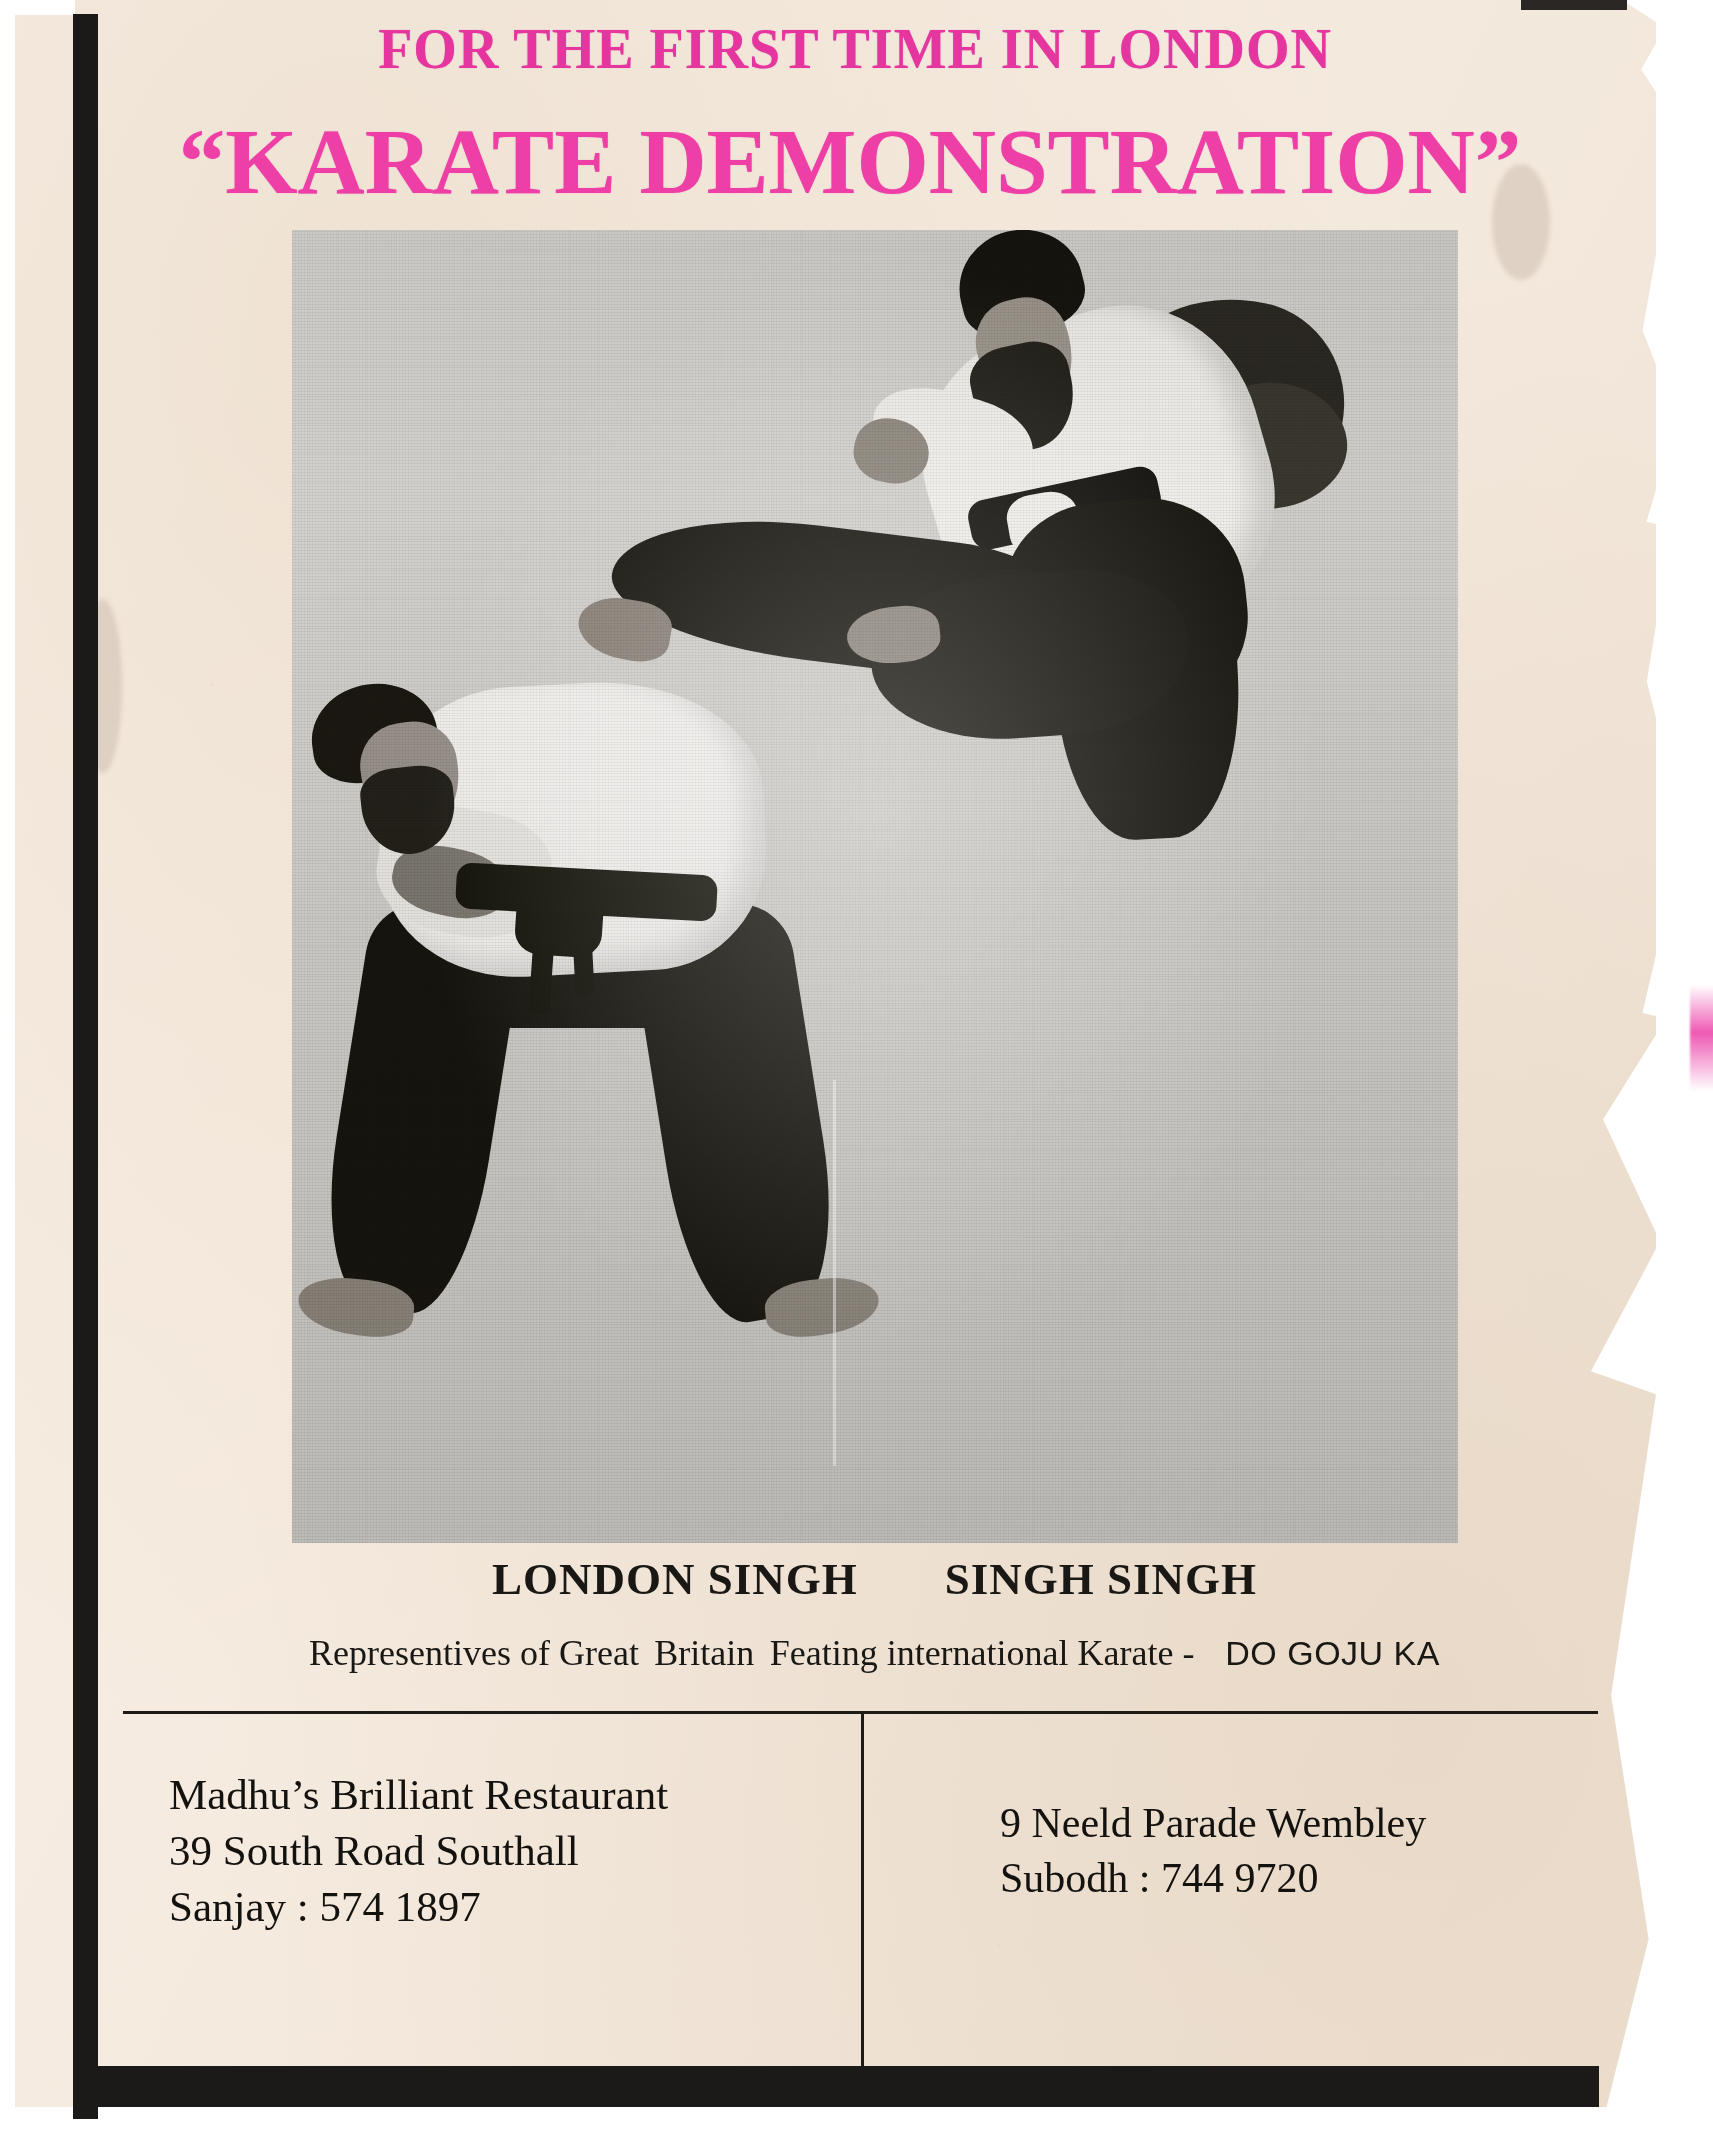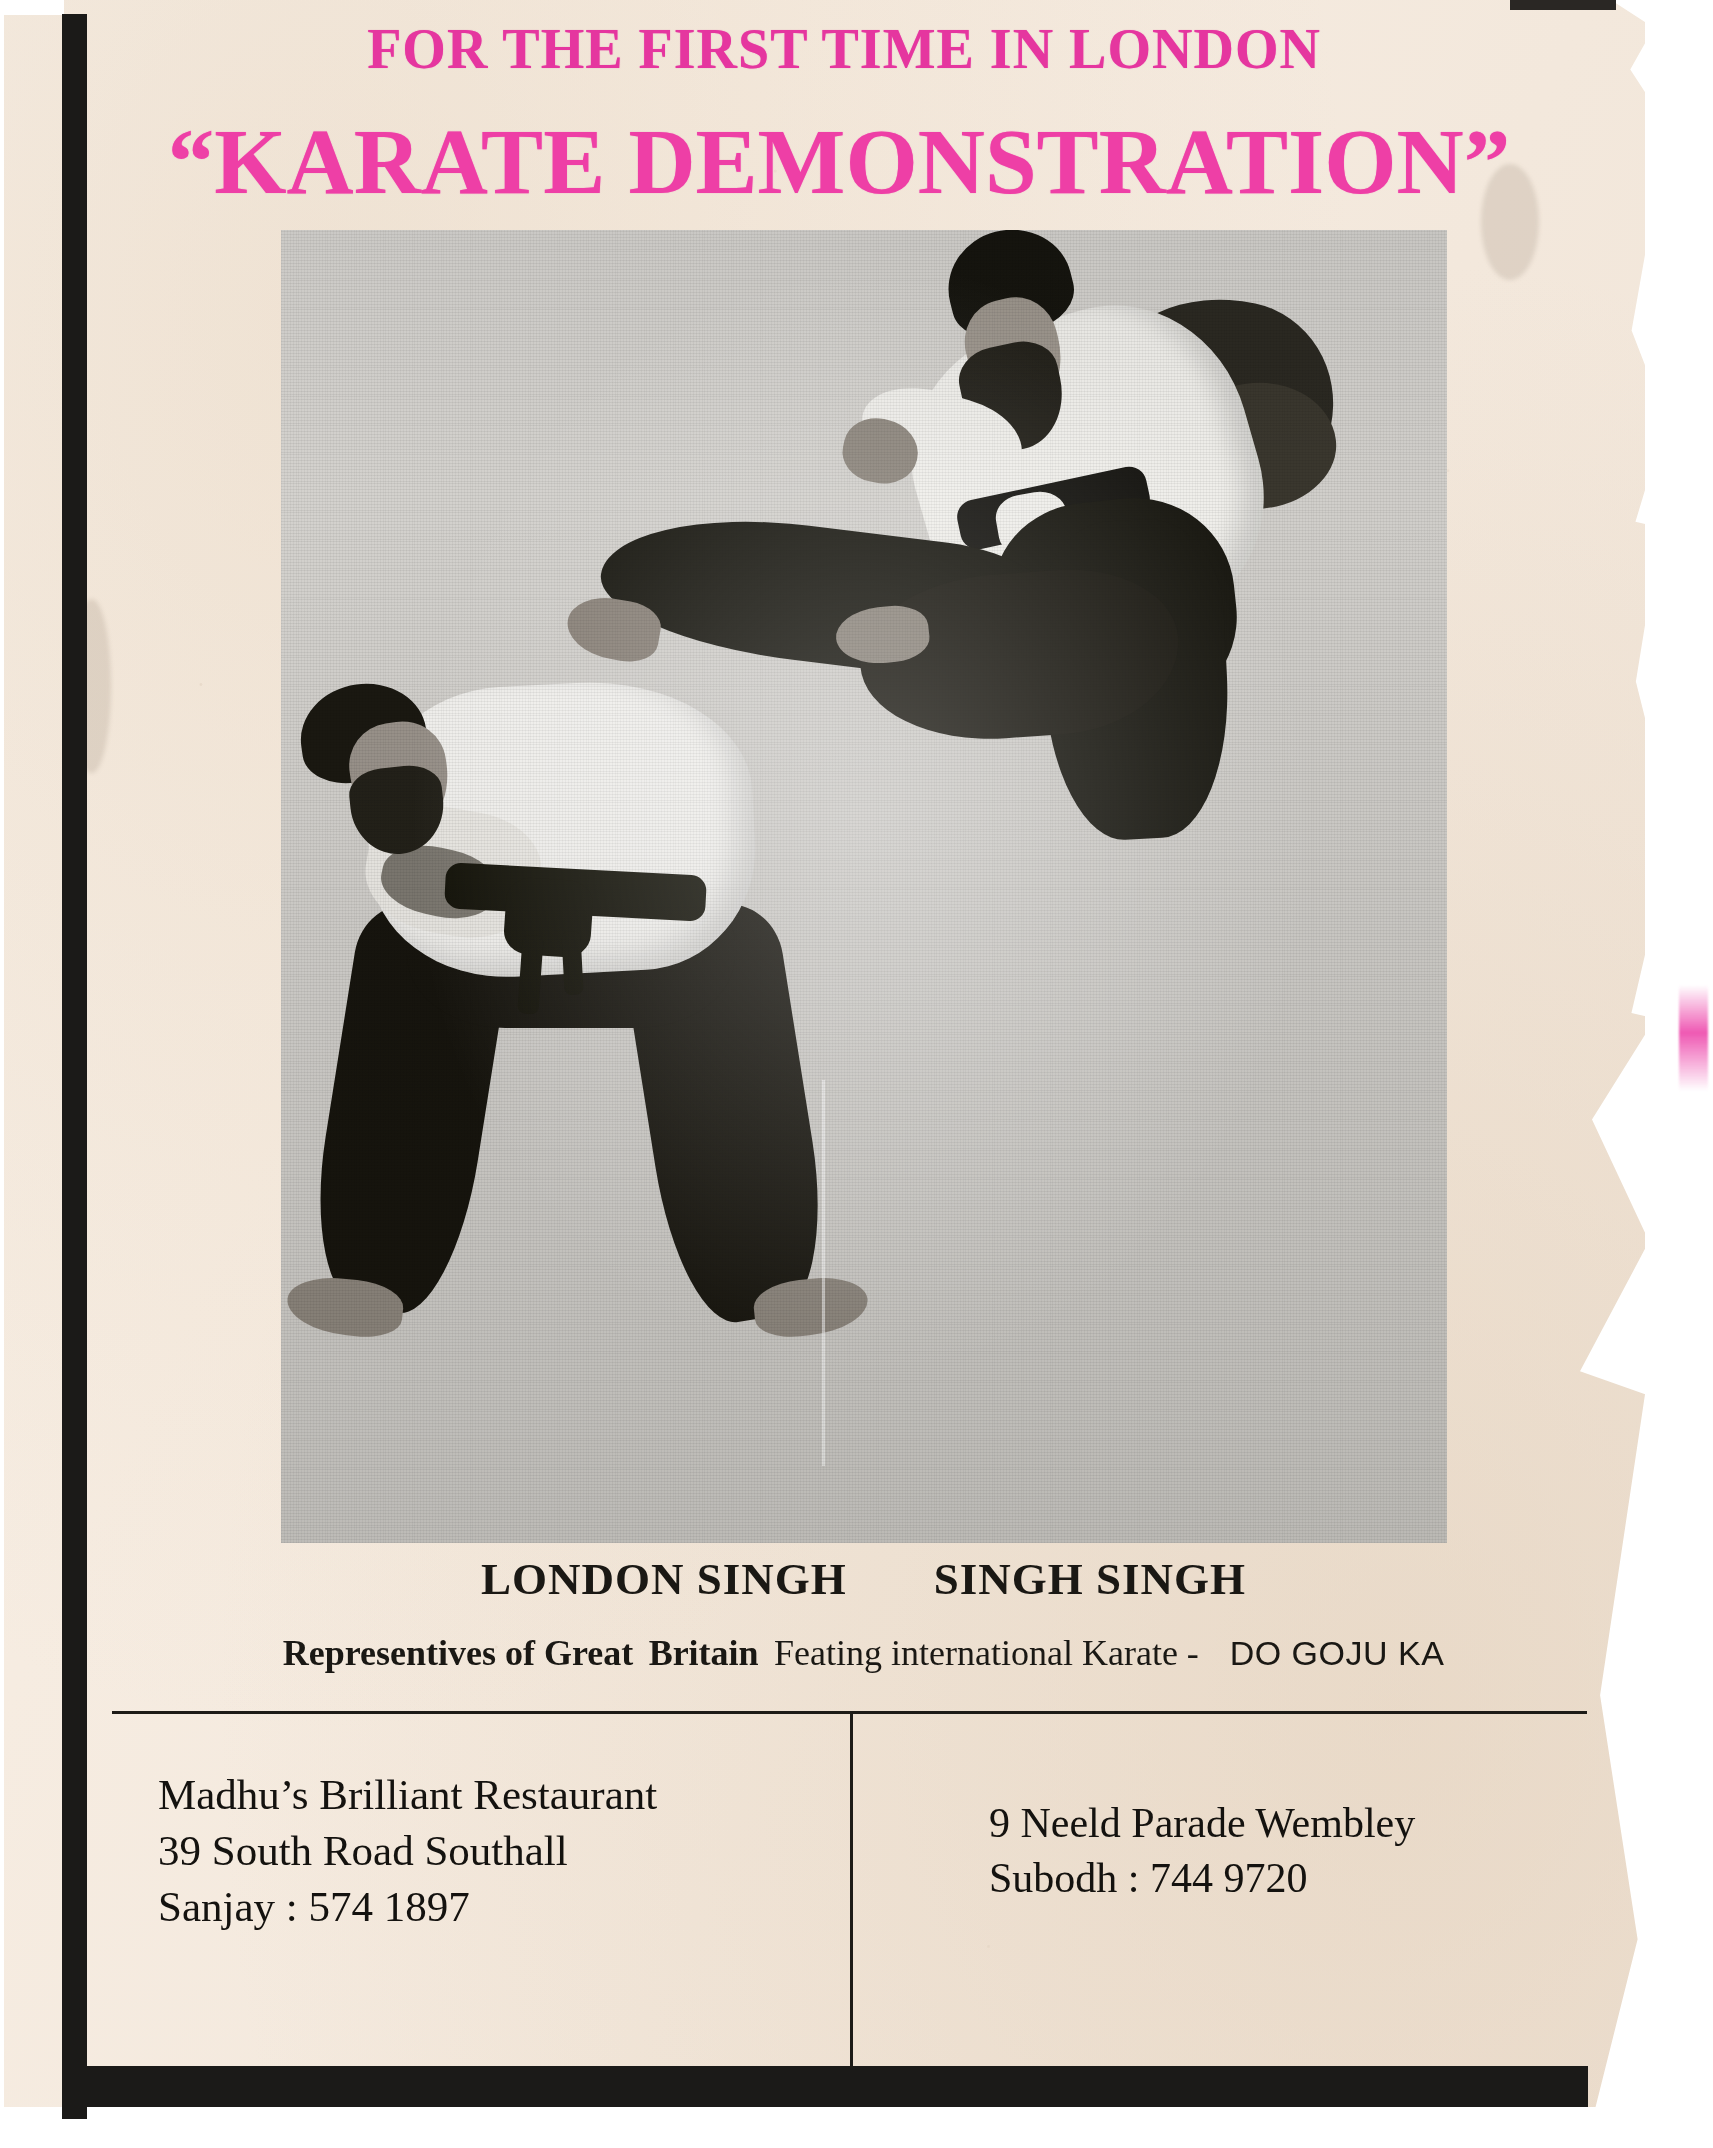--- a/index.html
+++ b/index.html
@@ -10,21 +10,21 @@
   body {
     width: 1714px;
     height: 2148px;
     overflow: hidden;
     font-family: "Liberation Serif", serif;
   }
 
   
   #scan {
     position: absolute;
-    left: 4px;
+    left: 15px;
     top: 0;
     width: 1621px;
     height: 2148px;
     background: #ffffff;
   }
 
   
   #paper {
     position: absolute;
     left: 0px;
@@ -386,21 +386,21 @@
     position: absolute;
     left: 145px;
     top: 1632px;
     width: 1429px;
     text-align: center;
     font-size: 36px;
     color: #1a1814;
     font-family: "Liberation Serif", serif;
     white-space: nowrap;
   }
-  .caption .b { font-weight: bold; }
+  .caption .b { font-weight: normal; }
   .caption .sp { display:inline-block; width: 15.4px; }
   .caption .tail {
     font-family: "Liberation Sans", sans-serif;
     font-size: 34px;
     letter-spacing: 0.5px;
   }
 
   
   .panel-divider-top {
     position: absolute;

